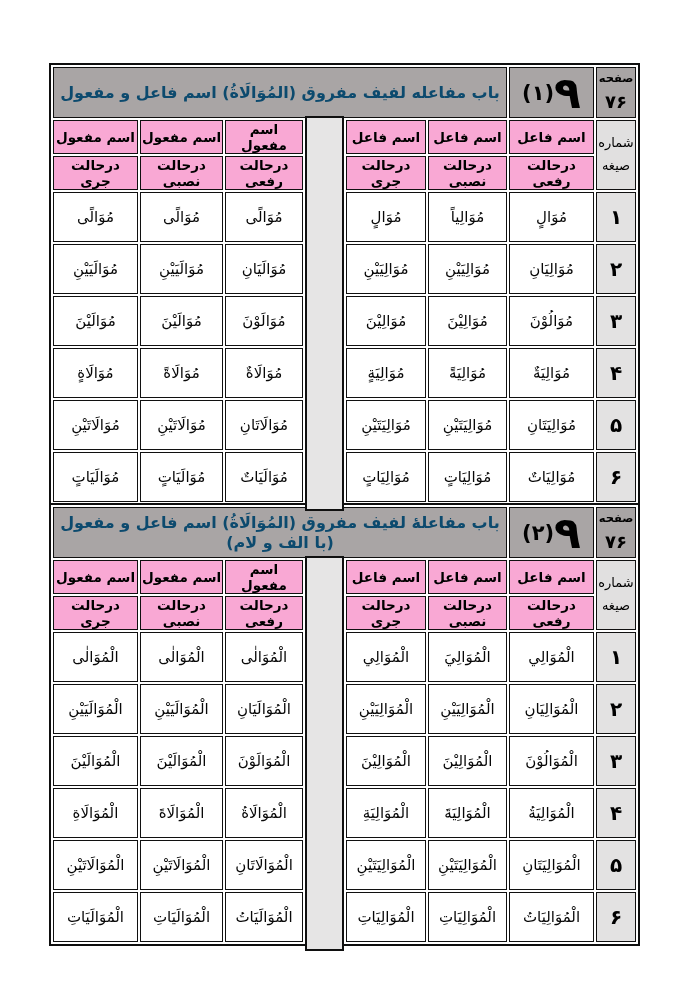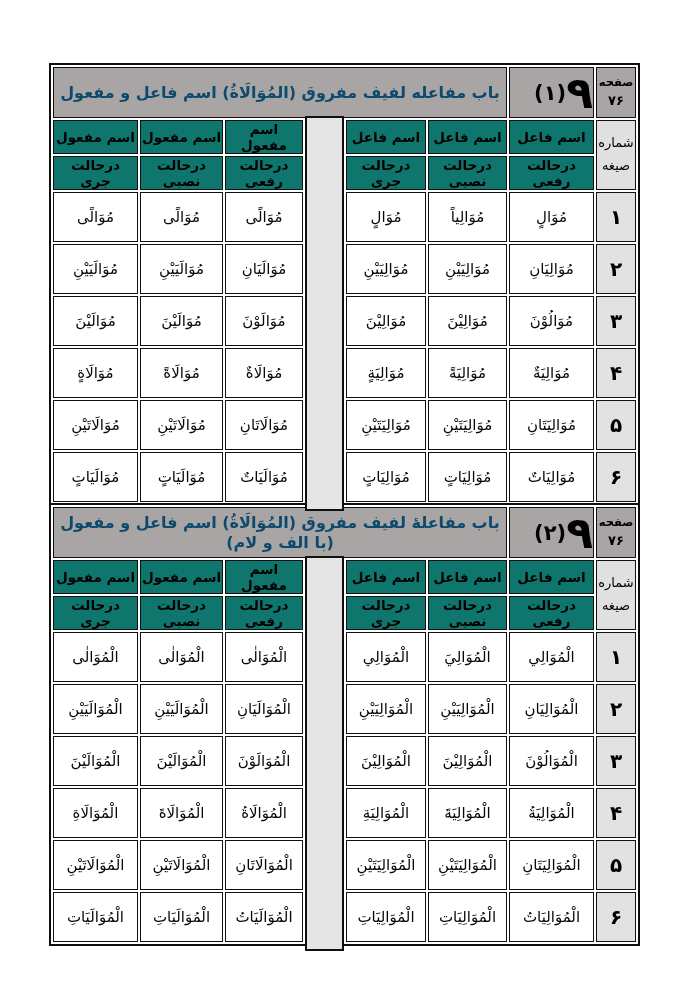--- a/index.html
+++ b/index.html
@@ -24,27 +24,27 @@
   col.c-mr{width:78px;}
   col.c-mn{width:83px;}
   col.c-mj{width:85px;}
   td,th{border:1.5px solid #101010;padding:0;text-align:center;vertical-align:middle;}
   
   tr.title-row td{background:#a9a5a5;height:49px;}
   td.titlecell{
     font-weight:bold;font-size:16px;color:#0c4a6e;
     padding:0 6px;letter-spacing:0;line-height:1.25;
   }
-  td.lessoncell{white-space:nowrap;text-align:right;}
+  td.lessoncell{white-space:nowrap;}
   td.lessoncell .bignum{font-size:44px;font-weight:bold;line-height:1;vertical-align:middle;}
   td.lessoncell .subnum{font-size:21px;font-weight:bold;vertical-align:middle;}
   td.pagecell{font-size:11.5px;font-weight:bold;line-height:1.5;}
-  td.pagecell .pg-num{font-size:13px;}
-  
-  tr.head-a th, tr.head-b th{background:#0f766e;font-size:13.5px;font-weight:bold;height:24px;}
+  td.pagecell .pg-num{font-size:18px;}
+  
+  tr.head-a th, tr.head-b th{background:#f9a8d4;font-size:13.5px;font-weight:bold;height:24px;}
   td.sigheh{background:#e1e0e0;font-size:13px;font-weight:normal;line-height:1.75;}
   
   td.spacer{border:none;background:transparent;position:relative;}
   td.spacer .bar{
     position:absolute;z-index:5;left:0;right:0;top:-4px;bottom:-9px;
     background:#e6e5e5;border:2px solid #101010;
   }
   
   td.rn{background:#e3e2e2;font-size:20px;font-weight:bold;height:48px;}
   td.dc{background:#ffffff;font-size:15px;font-weight:normal;white-space:nowrap;color:#080808;}

